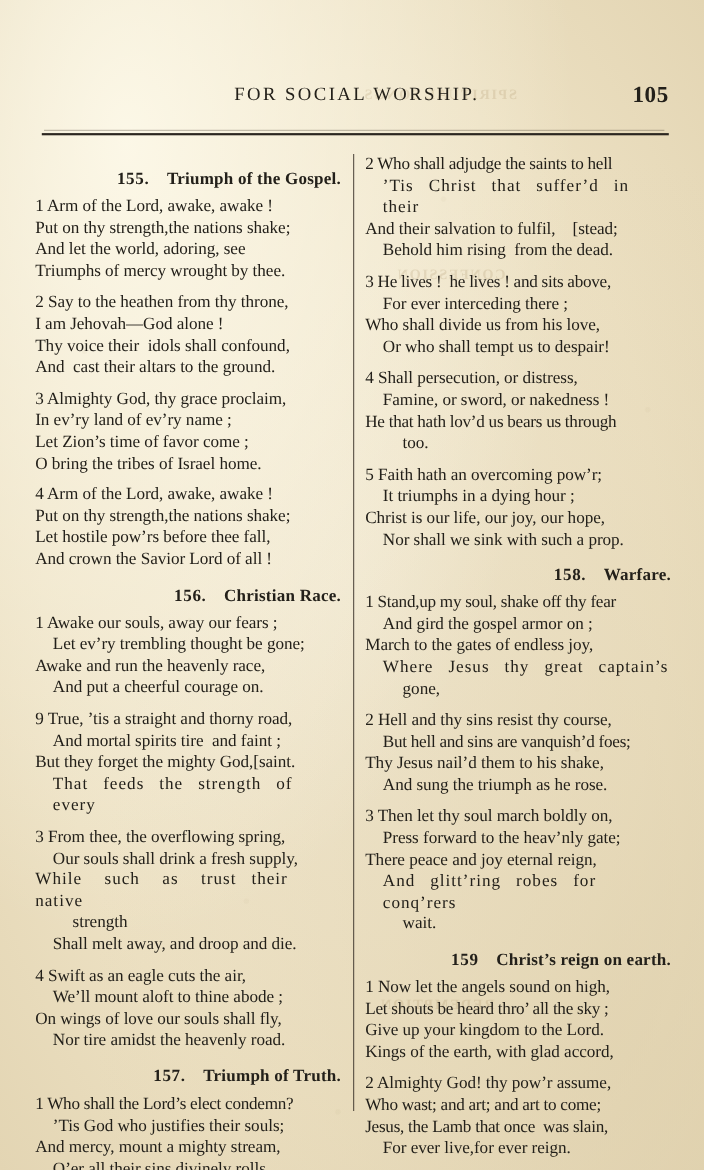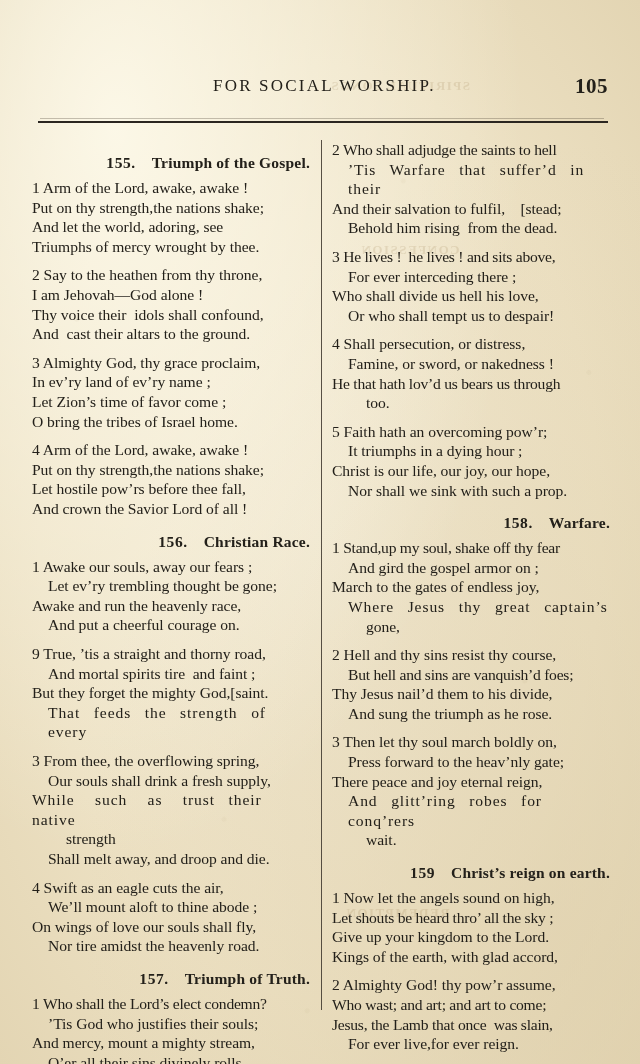--- a/index.html
+++ b/index.html
@@ -234,28 +234,28 @@
           </div>
         </div>
       </div>
     <div class="gutter">
       <div class="gutter-rule"></div>
     </div>
     <div class="col" id="col-right">
         <div class="hymn">
           <div class="stanza">
             <div class="line ind0 tight">2 Who shall adjudge the saints to hell</div>
-            <div class="line ind1 just">’Tis  Warfare  that  suffer’d  in  their</div>
+            <div class="line ind1 just">’Tis  Christ  that  suffer’d  in  their</div>
             <div class="line ind0">And their salvation to fulfil,    [stead;</div>
             <div class="line ind1">Behold him rising  from the dead.</div>
           </div>
           <div class="stanza">
             <div class="line ind0 tight">3 He lives !  he lives ! and sits above,</div>
             <div class="line ind1">For ever interceding there ;</div>
-            <div class="line ind0">Who shall divide us hell his love,</div>
+            <div class="line ind0">Who shall divide us from his love,</div>
             <div class="line ind1">Or who shall tempt us to despair!</div>
           </div>
           <div class="stanza">
             <div class="line ind0">4 Shall persecution, or distress,</div>
             <div class="line ind1">Famine, or sword, or nakedness !</div>
             <div class="line ind0 tight">He that hath lov’d us bears us through</div>
             <div class="line ind2">too.</div>
           </div>
           <div class="stanza">
             <div class="line ind0">5 Faith hath an overcoming pow’r;</div>
@@ -269,21 +269,21 @@
           <div class="stanza">
             <div class="line ind0 tight">1 Stand,up my soul, shake off thy fear</div>
             <div class="line ind1">And gird the gospel armor on ;</div>
             <div class="line ind0">March to the gates of endless joy,</div>
             <div class="line ind1 just">Where  Jesus  thy  great  captain’s</div>
             <div class="line ind2">gone,</div>
           </div>
           <div class="stanza">
             <div class="line ind0">2 Hell and thy sins resist thy course,</div>
             <div class="line ind1 tight">But hell and sins are vanquish’d foes;</div>
-            <div class="line ind0">Thy Jesus nail’d them to his divide,</div>
+            <div class="line ind0">Thy Jesus nail’d them to his shake,</div>
             <div class="line ind1">And sung the triumph as he rose.</div>
           </div>
           <div class="stanza">
             <div class="line ind0">3 Then let thy soul march boldly on,</div>
             <div class="line ind1">Press forward to the heav’nly gate;</div>
             <div class="line ind0">There peace and joy eternal reign,</div>
             <div class="line ind1 just">And  glitt’ring  robes  for  conq’rers</div>
             <div class="line ind2">wait.</div>
           </div>
         </div>

